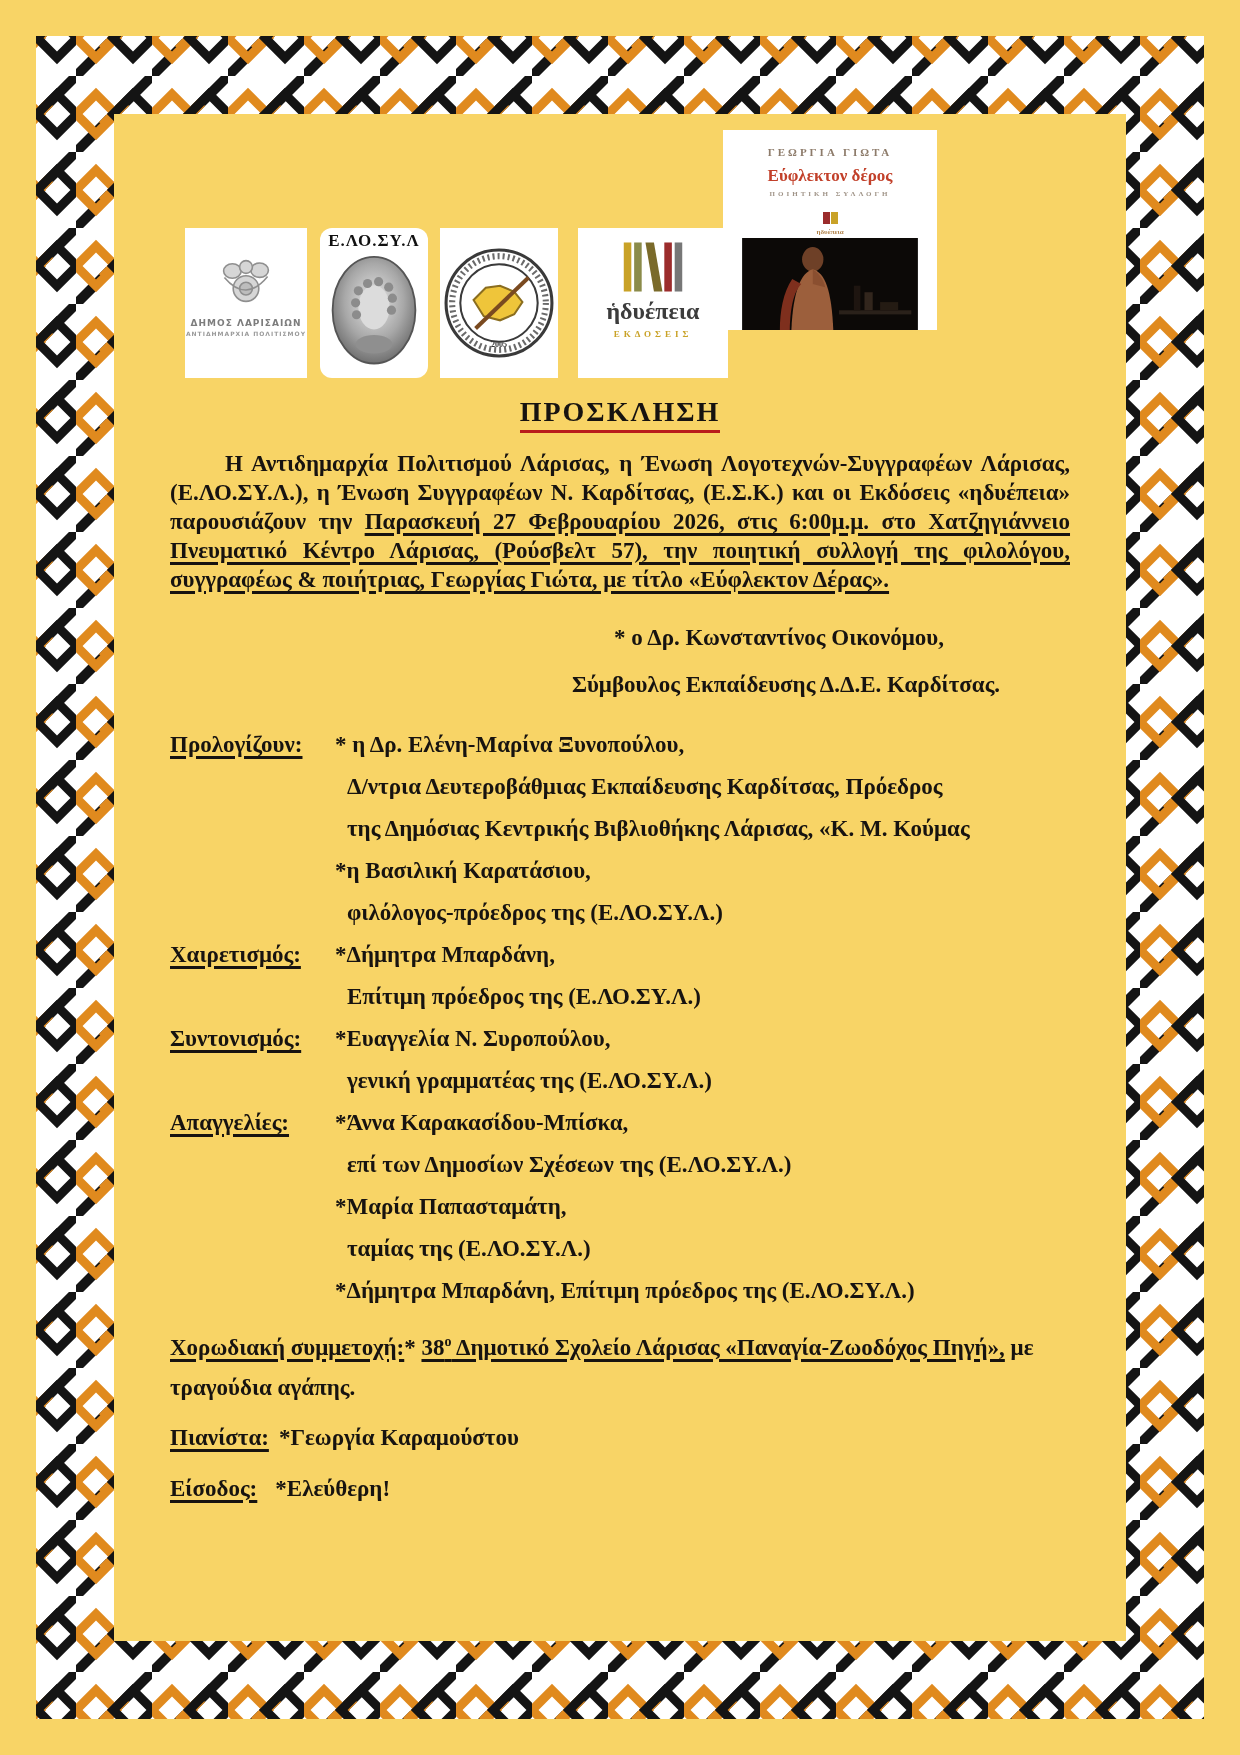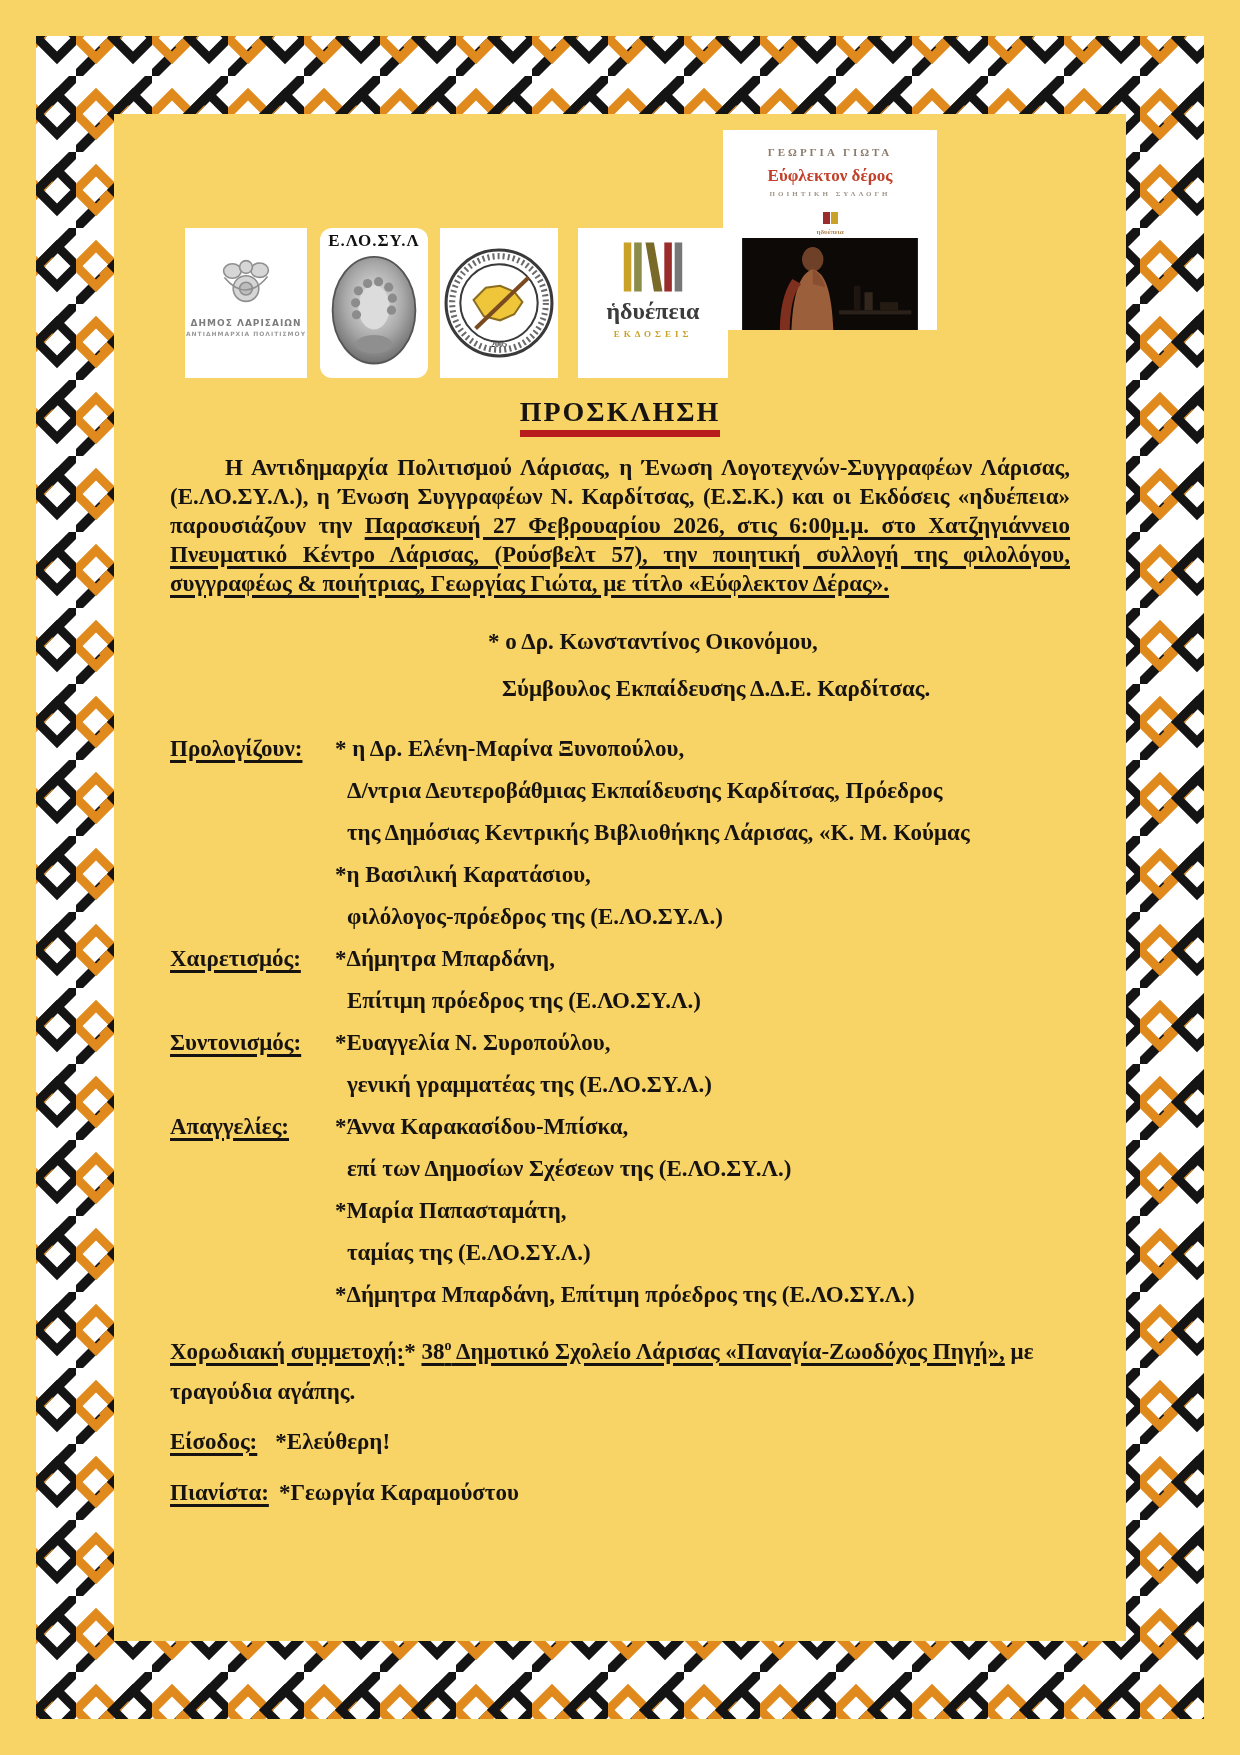--- a/index.html
+++ b/index.html
@@ -42,30 +42,30 @@
   .cover-author { font-size:11px; color:#8d7b6a; letter-spacing:3px; margin-top:16px; }
   .cover-title  { font-size:17px; color:#C2402A; margin-top:8px; }
   .cover-sub    { font-size:7px;  color:#a09488; letter-spacing:3px; margin-top:4px; }
   .cover-mark   { margin-top:14px; height:26px; }
   .cover-art    { margin-top:auto; width:214px; height:112px; display:block; }
 
   
   .doc-title { text-align:center; margin:10px 0 16px 0; }
   .doc-title span {
     display:inline-block; font-size:28px; letter-spacing:2px;
-    border-bottom:7px solid #b91c1c; padding-bottom:2px;
+    border-bottom:3px solid #b91c1c; padding-bottom:2px;
   }
   .intro {
     margin:0; font-size:23px; line-height:29px;
     text-align:justify; text-indent:55px;
   }
   .u { text-decoration:underline; text-decoration-thickness:2.5px; text-underline-offset:4px; }
 
   .present-label { margin-top:24px; font-size:23px; }
-  .present-lines { margin-top:20px; margin-left:318px; font-size:23px; }
+  .present-lines { margin-top:20px; margin-left:318px; font-size:23px;text-align:center; }
   .present-lines .pl { line-height:47px; }
   .present-lines .pl2 { padding-left:14px; }
 
   .sections { margin-top:16px; }
   .sec { display:flex; font-size:23px; }
   .sec-label { width:165px; line-height:42px; }
   .sec-entries { flex:1; }
   .sec-entries .line { line-height:42px; }
   .sec-entries .cont { padding-left:12px; }
 
@@ -235,17 +235,17 @@
         <div class="line cont">επί των Δημοσίων Σχέσεων της (Ε.ΛΟ.ΣΥ.Λ.)</div>
         <div class="line">*Μαρία Παπασταμάτη,</div>
         <div class="line cont">ταμίας της (Ε.ΛΟ.ΣΥ.Λ.)</div>
         <div class="line">*Δήμητρα Μπαρδάνη, Επίτιμη πρόεδρος της (Ε.ΛΟ.ΣΥ.Λ.)</div>
       </div>
     </div>
   </div>
 
   <p class="choir"><span class="u">Χορωδιακή συμμετοχή:</span><span>* </span><span class="u"><span>38</span><sup>ο</sup><span> Δημοτικό Σχολείο Λάρισας «Παναγία-Ζωοδόχος Πηγή»,</span></span><span> με τραγούδια αγάπης.</span></p>
 
+  <p class="row"><span class="u">Πιανίστα:</span><span class="val">*Γεωργία Καραμούστου</span></p>
+
   <p class="row"><span class="u">Είσοδος:</span><span class="val2">*Ελεύθερη!</span></p>
 
-  <p class="row"><span class="u">Πιανίστα:</span><span class="val">*Γεωργία Καραμούστου</span></p>
-
 </div>
 
 </body></html>

